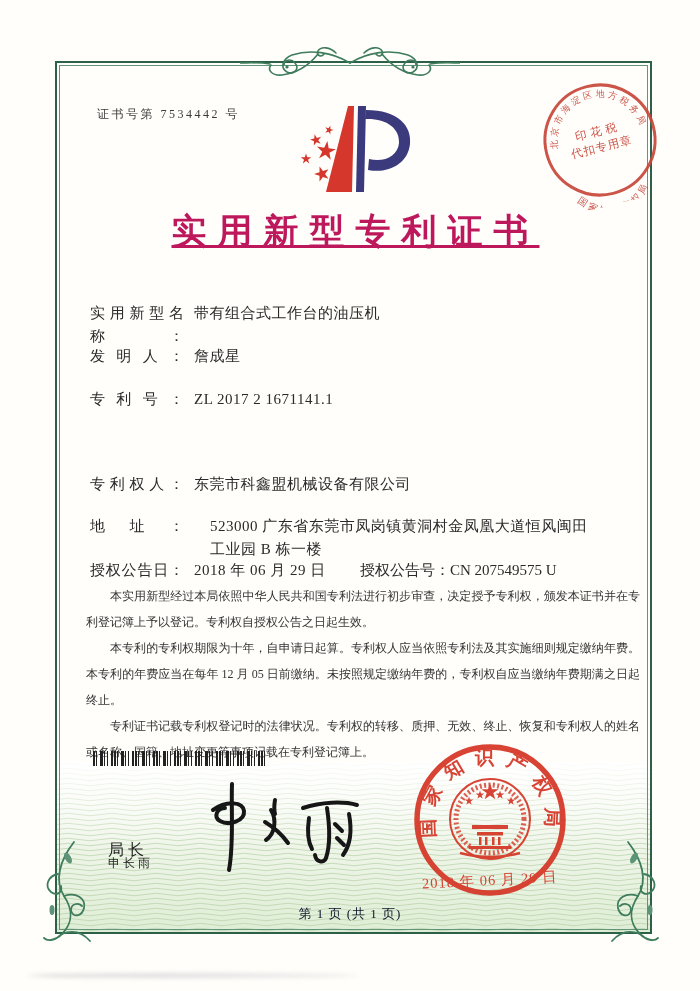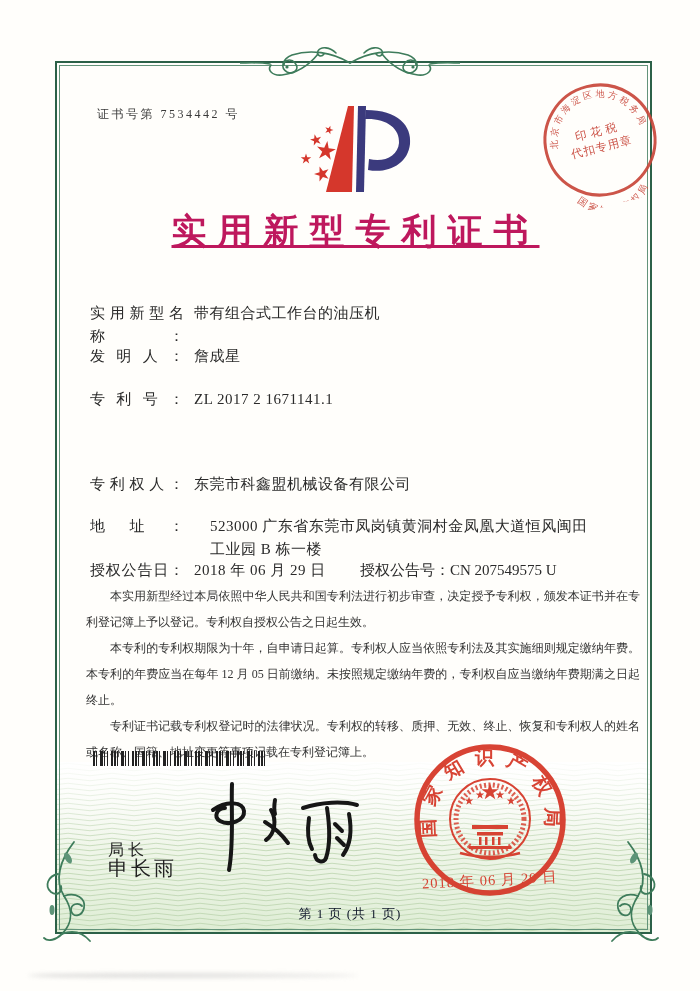--- a/index.html
+++ b/index.html
@@ -31,21 +31,21 @@
   #barcode{position:absolute;left:93px;top:751px;width:174px;height:15px;
     background:repeating-linear-gradient(90deg,
       #222 0px,#222 2px,transparent 2px,transparent 3px,
       #222 3px,#222 4px,transparent 4px,transparent 7px,
       #222 7px,#222 10px,transparent 10px,transparent 11px,
       #222 11px,#222 12px,transparent 12px,transparent 14px,
       #222 14px,#222 15px,transparent 15px,transparent 18px,
       #222 18px,#222 20px,transparent 20px,transparent 21px);}
   
   #role{position:absolute;left:108px;top:824px;font-size:16px;letter-spacing:4px;color:#222;margin-top:16px;}
-  #director{position:absolute;left:108px;top:855px;font-size:20px;letter-spacing:3px;color:#222;}
+  #director{position:absolute;left:108px;top:855px;font-size:12px;letter-spacing:3px;color:#222;}
   #signature{position:absolute;left:185px;top:776px;}
   
   #seal{position:absolute;left:403px;top:733px;}
   #tax-stamp{position:absolute;left:534px;top:74px;transform:rotate(-14deg);}
   
   #footer{position:absolute;left:0;top:905px;width:100%;text-align:center;
     font-size:13px;letter-spacing:1px;color:#0f172a;}
   
   #wave-band{position:absolute;left:57px;top:762px;}
   .orn{position:absolute;}

